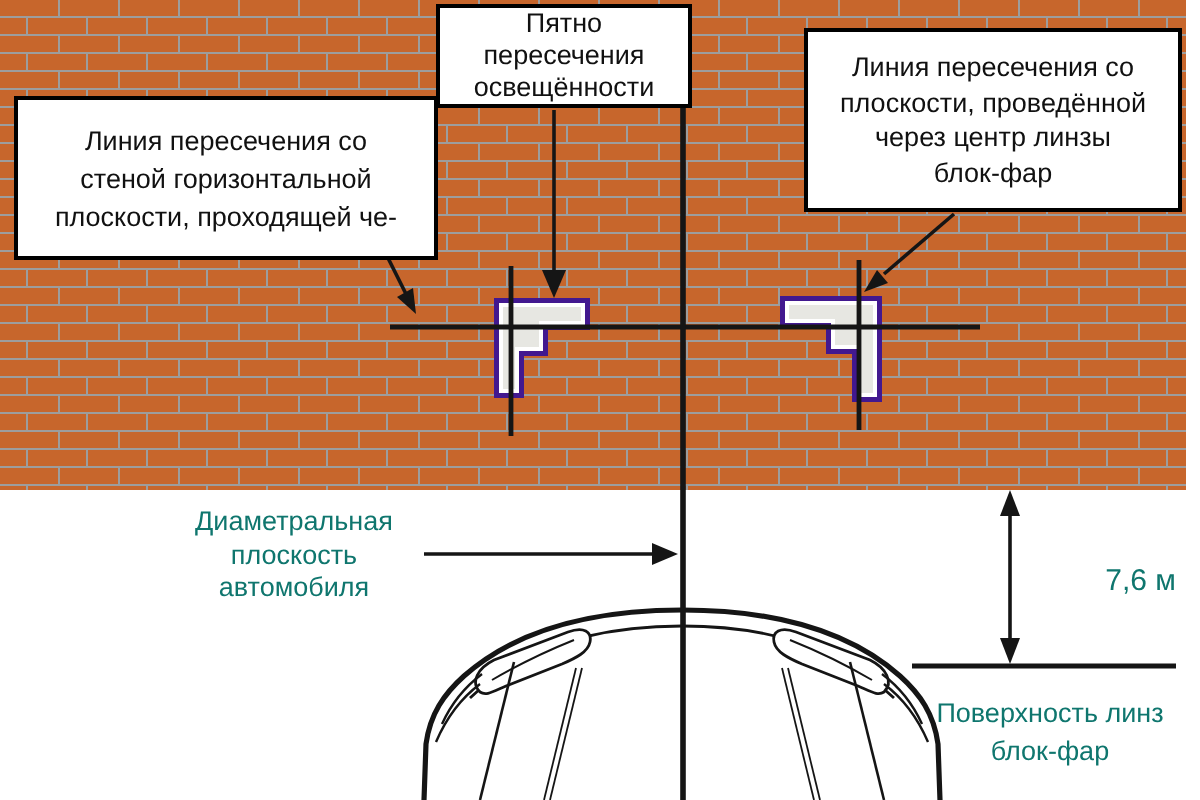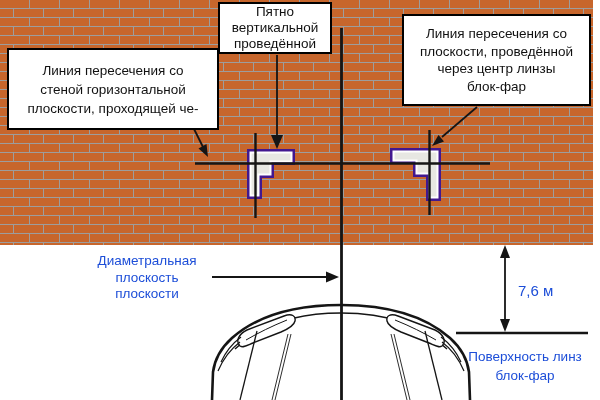--- a/index.html
+++ b/index.html
@@ -7,27 +7,27 @@
     position:relative;width:600px;height:400px;overflow:hidden;background:#fff;
     font-family:"Liberation Sans","DejaVu Sans",sans-serif;color:#111;
   }
   #gfx{position:absolute;left:0;top:0;}
   .box{
     position:absolute;background:#fff;border:2px solid #000;box-sizing:border-box;
     display:flex;flex-direction:column;justify-content:center;
     text-align:center;font-size:13.5px;line-height:19px;color:#111;z-index:5;
   }
   .floating-text{
-    position:absolute;text-align:center;font-size:13.5px;line-height:16px;color:#1d4ed8;z-index:5;
+    position:absolute;text-align:center;font-size:13.5px;line-height:16px;color:#0f766e;z-index:5;
   }
   #box-left{left:7px;top:48px;width:212px;height:82px;line-height:19px;}
-  #box-center{left:218px;top:2px;width:114px;height:52px;line-height:16px;}
+  #box-center{left:218px;top:2px;width:128px;height:52px;line-height:16px;}
   #box-right{left:402px;top:14px;width:189px;height:92px;line-height:17.5px;}
   #label-diametral{left:62px;top:253px;width:170px;line-height:16.5px;}
-  #label-distance{left:518px;top:281px;width:70px;text-align:left;font-size:15px;line-height:20px;}
+  #label-distance{left:518px;top:281px;width:70px;text-align:right;font-size:15px;line-height:20px;}
   #label-lens{left:460px;top:348px;width:130px;line-height:18.5px;}
 </style>
 </head>
 <body>
 
 <div id="stage">
 
   <svg id="gfx" width="600" height="400" viewBox="0 0 600 400">
     <defs>
       <pattern id="brickp" width="30" height="18" patternUnits="userSpaceOnUse">
@@ -107,35 +107,35 @@
   </svg>
 
   <div class="box" id="box-left">
     <div>Линия пересечения со</div>
     <div>стеной горизонтальной</div>
     <div>плоскости, проходящей че-</div>
   </div>
 
   <div class="box" id="box-center">
     <div>Пятно</div>
-    <div>вертикальной</div>
-    <div>проведённой</div>
+    <div>пересечения</div>
+    <div>освещённости</div>
   </div>
 
   <div class="box" id="box-right">
     <div>Линия пересечения со</div>
     <div>плоскости, проведённой</div>
     <div>через центр линзы</div>
     <div>блок-фар</div>
   </div>
 
   <div class="floating-text" id="label-diametral">
     <div>Диаметральная</div>
     <div>плоскость</div>
-    <div>плоскости</div>
+    <div>автомобиля</div>
   </div>
 
   <div class="floating-text" id="label-distance">7,6 м</div>
 
   <div class="floating-text" id="label-lens">
     <div>Поверхность линз</div>
     <div>блок-фар</div>
   </div>
 
 </div>

